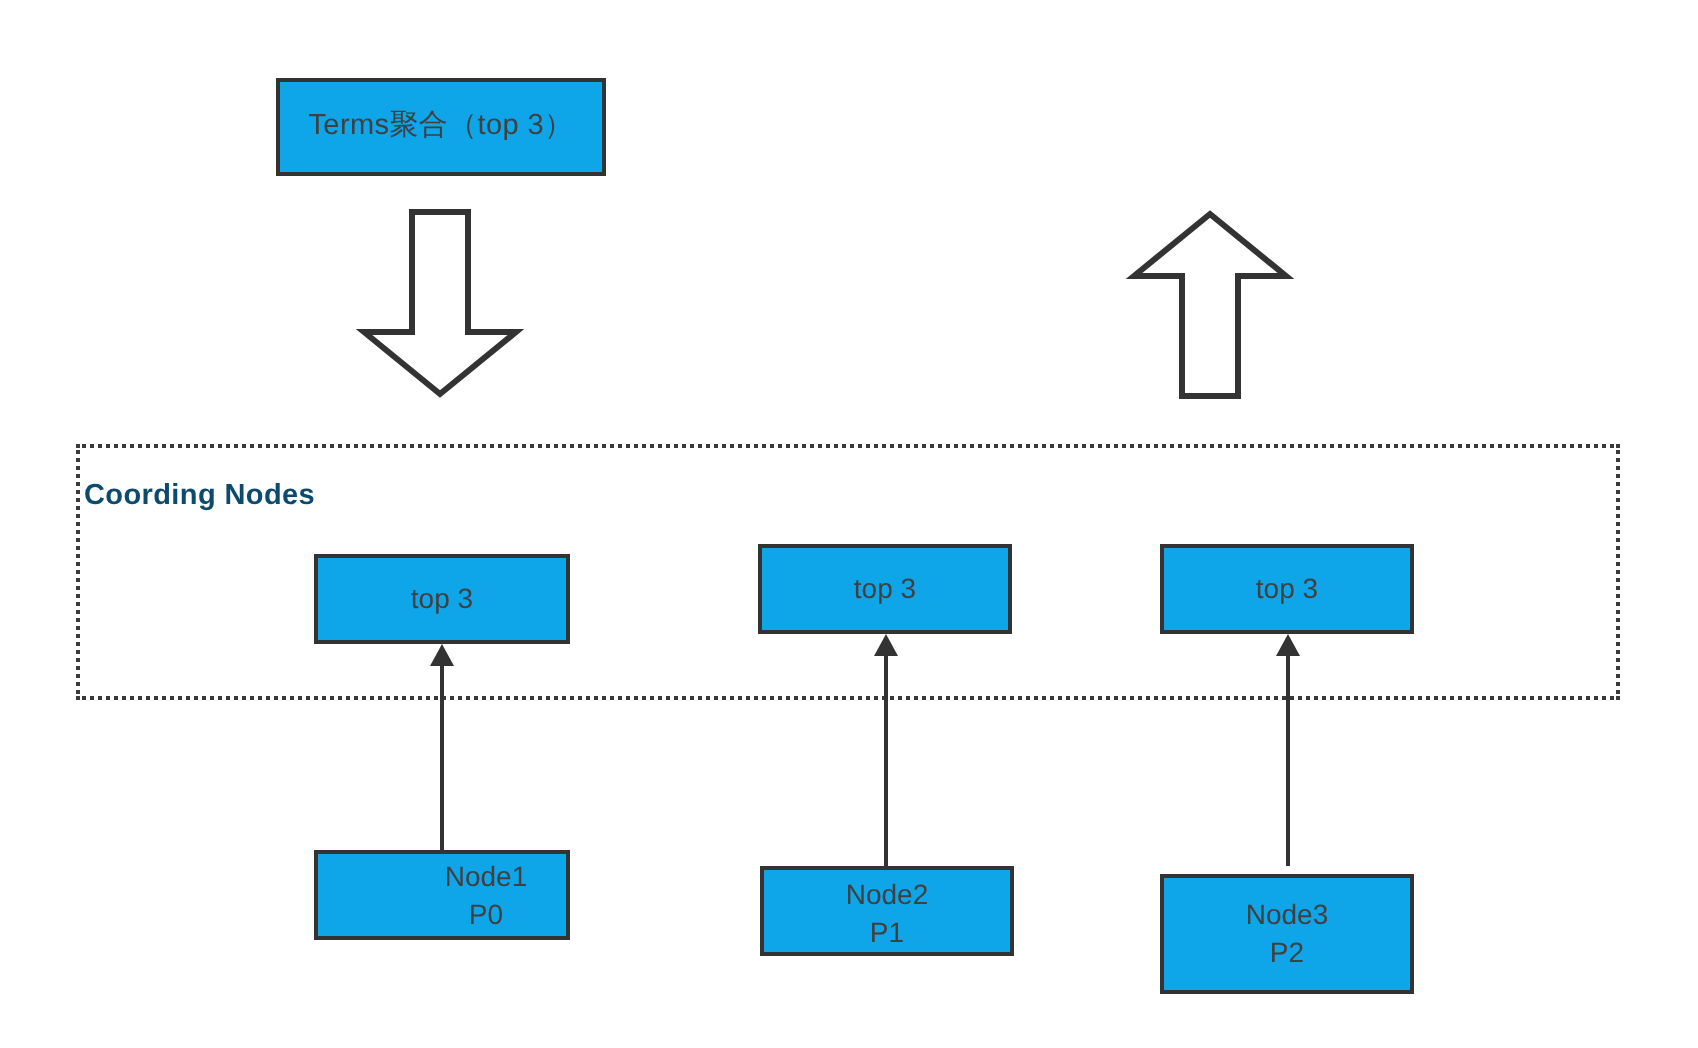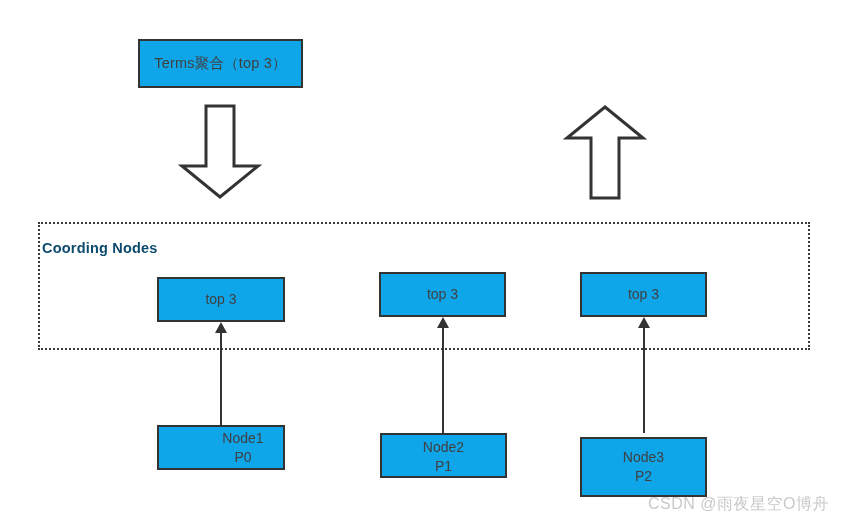--- a/index.html
+++ b/index.html
@@ -167,15 +167,14 @@
   <div class="box" id="node-box-2">
     <span>Node2
 P1</span>
   </div>
 
   <div class="box" id="node-box-3">
     <span>Node3
 P2</span>
   </div>
 
-  <div id="watermark">CSDN @雨夜星空O博舟</div>
 
 </div>
 
 </body></html>

